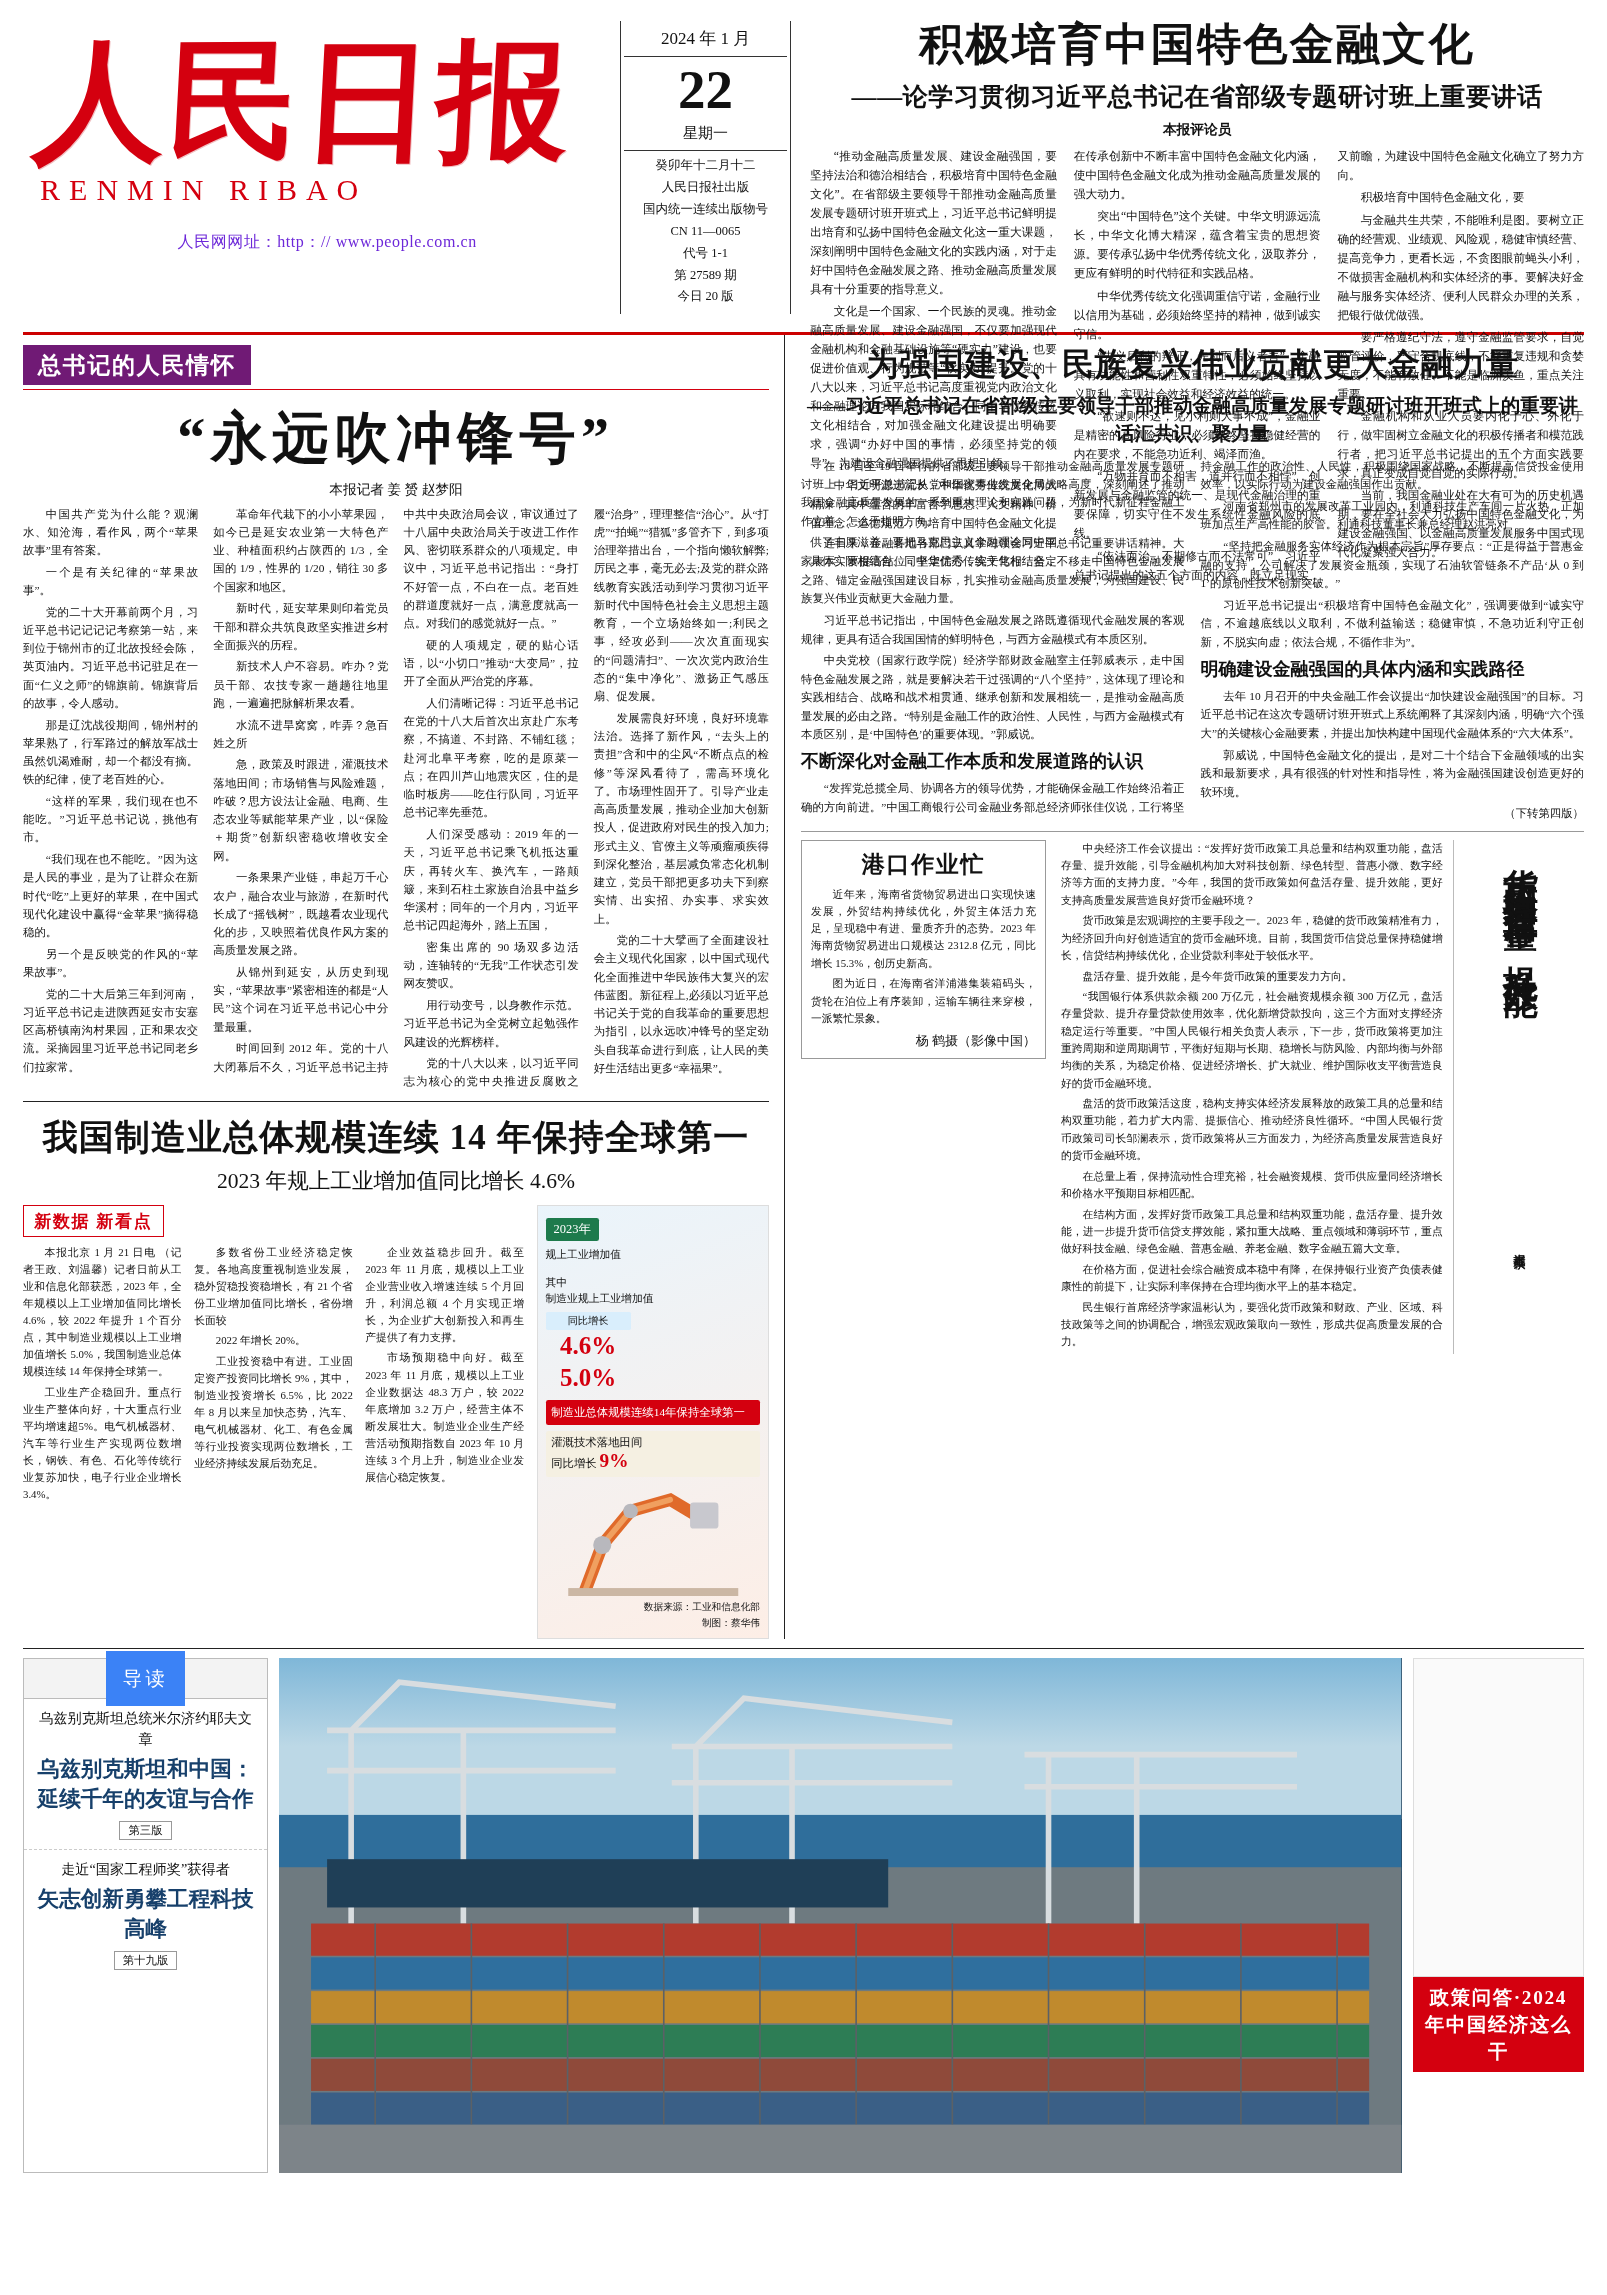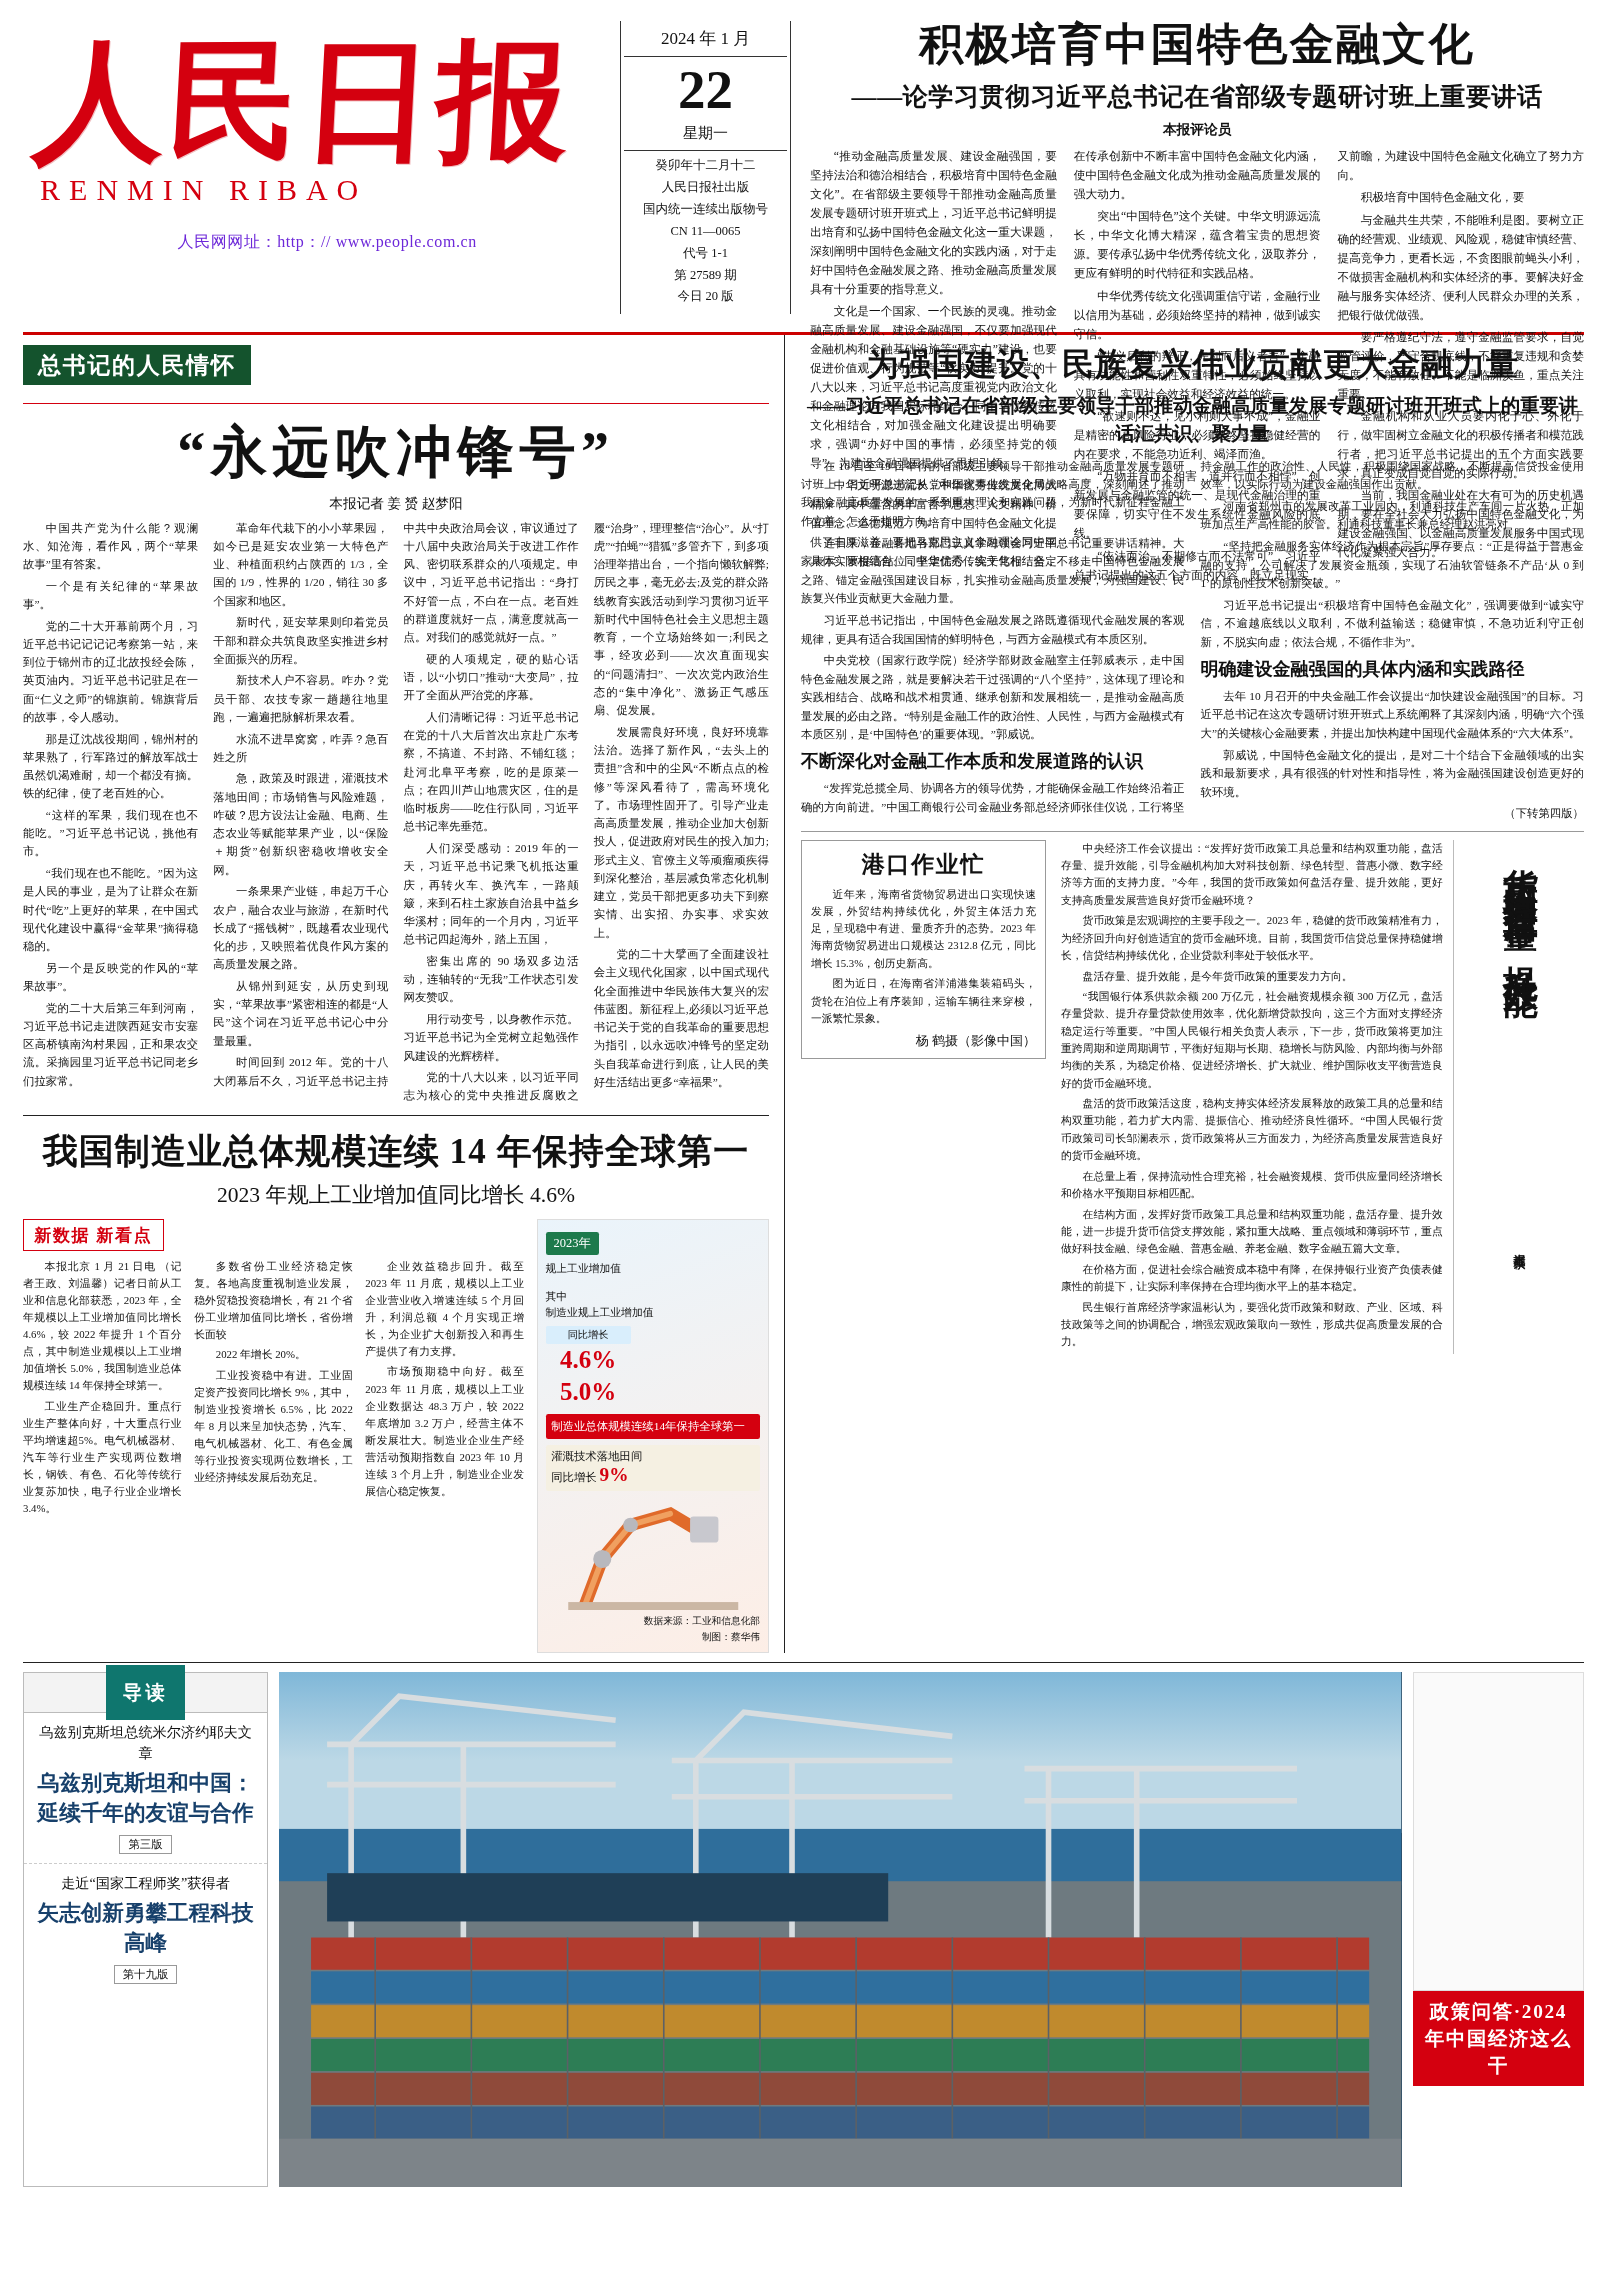--- a/index.html
+++ b/index.html
@@ -63,22 +63,22 @@
   }
   .mh-lead .cols p { margin: 0 0 3.4px; text-indent: 2em; }
 
   
   .main { display:flex; margin-top: 0; }
   .col-left { width: 762px; border-right: 1.7px solid #222; padding-right: 15px; padding-top: 10.2px;}
   .col-right { flex:1; padding-left: 16px; padding-top: 10.2px;}
 
   
   .banner {
-    display:inline-block; background:#14532d; color:#fff; font-size:23px; font-weight:700;
-    padding: 4.6px 15px; letter-spacing:1.7px; margin-bottom: 18px;
+    display:inline-block; background:#701a75; color:#fff; font-size:23px; font-weight:700;
+    padding: 4.6px 15px; letter-spacing:1.7px; margin-bottom: 4px;
   }
   .banner-wrap { border-bottom: 1.7px solid #d4000f; padding-bottom: 0; }
   .headline-main {
     font-size: 56px; font-weight:700; text-align:center; letter-spacing: 5.7px;
     margin: 16px 0 5.7px; line-height:1.15;
   }
   .byline2 { text-align:center; font-size:13.7px; margin: 10.2px 0 5.7px;}
   .cols4 { column-count: 4; column-gap: 15px; font-size: 11.4px; line-height:1.6; text-align: justify; }
   .cols4 p { margin: 0 0 3.4px; text-indent:2em; }
   .mfg-title { font-size: 35px; font-weight:700; text-align:center; letter-spacing:1.1px; margin: 12.5px 0 4.6px;}
@@ -109,21 +109,21 @@
   .art-title { font-size: 32px; font-weight:700; text-align:center; letter-spacing:0.6px; line-height:1.2;}
   .art-sub { font-size: 19.3px; font-weight:700; text-align:center; line-height:1.45; margin-top:8px;}
   .cols2 { column-count:2; column-gap:16px; font-size:11.4px; line-height:1.62; text-align:justify; margin-top:9px;}
   .cols2 p { margin:0 0 3.4px; text-indent:2em;}
   .sub-head { font-size:18px; font-weight:700; line-height:1.4; margin: 5.7px 0 4.6px; }
 
   
   .bottom { display:flex; margin-top: 9px; border-top: 1.7px solid #222; padding-top: 9px; }
   .guide { width: 245px; border:0.6px solid #bbb; padding: 0 0 8px; }
   .guide-hd { background:#f3f3f3; border-bottom:0.6px solid #bbb; padding:5.7px; text-align:center;}
-  .guide-hd span { background:#0f766e; color:#fff; font-size:19.3px; font-weight:700; padding:17px 17px; letter-spacing:3.4px;}
+  .guide-hd span { background:#3b82f6; color:#fff; font-size:19.3px; font-weight:400; padding:17px 17px; letter-spacing:3.4px;}
   .guide-item { padding: 9px 10.2px; text-align:center; border-bottom:0.6px dashed #ccc;}
   .guide-item .s { font-size:14.2px; line-height:1.5;}
   .guide-item .b { font-size:21.6px; font-weight:700; color:#17406b; line-height:1.4; margin-top:3.4px;}
   .guide-item .pg { display:inline-block; border:0.6px solid #999; font-size:11.4px; padding:1.1px 8px; margin-top:6.8px;}
   .photo { flex:1; margin: 0 11.4px; background:#2a4a63; position:relative; overflow:hidden; }
   .money { width: 171px; }
   .money-title { writing-mode: vertical-rl; font-size: 35px; font-weight:700; letter-spacing:5.7px;
                  height: 398px; margin: 0 auto; }
   .money-by { writing-mode: vertical-rl; font-size:12.5px; margin: 5.7px auto 0; height:85px;}
   .vtext { font-size:10.8px; line-height:1.6; text-align:justify; }

